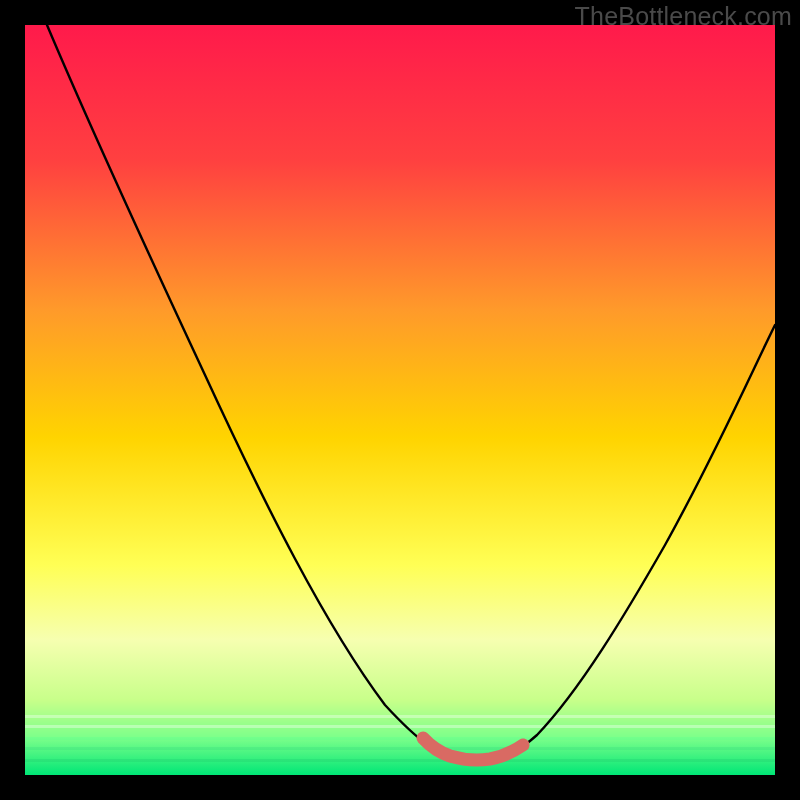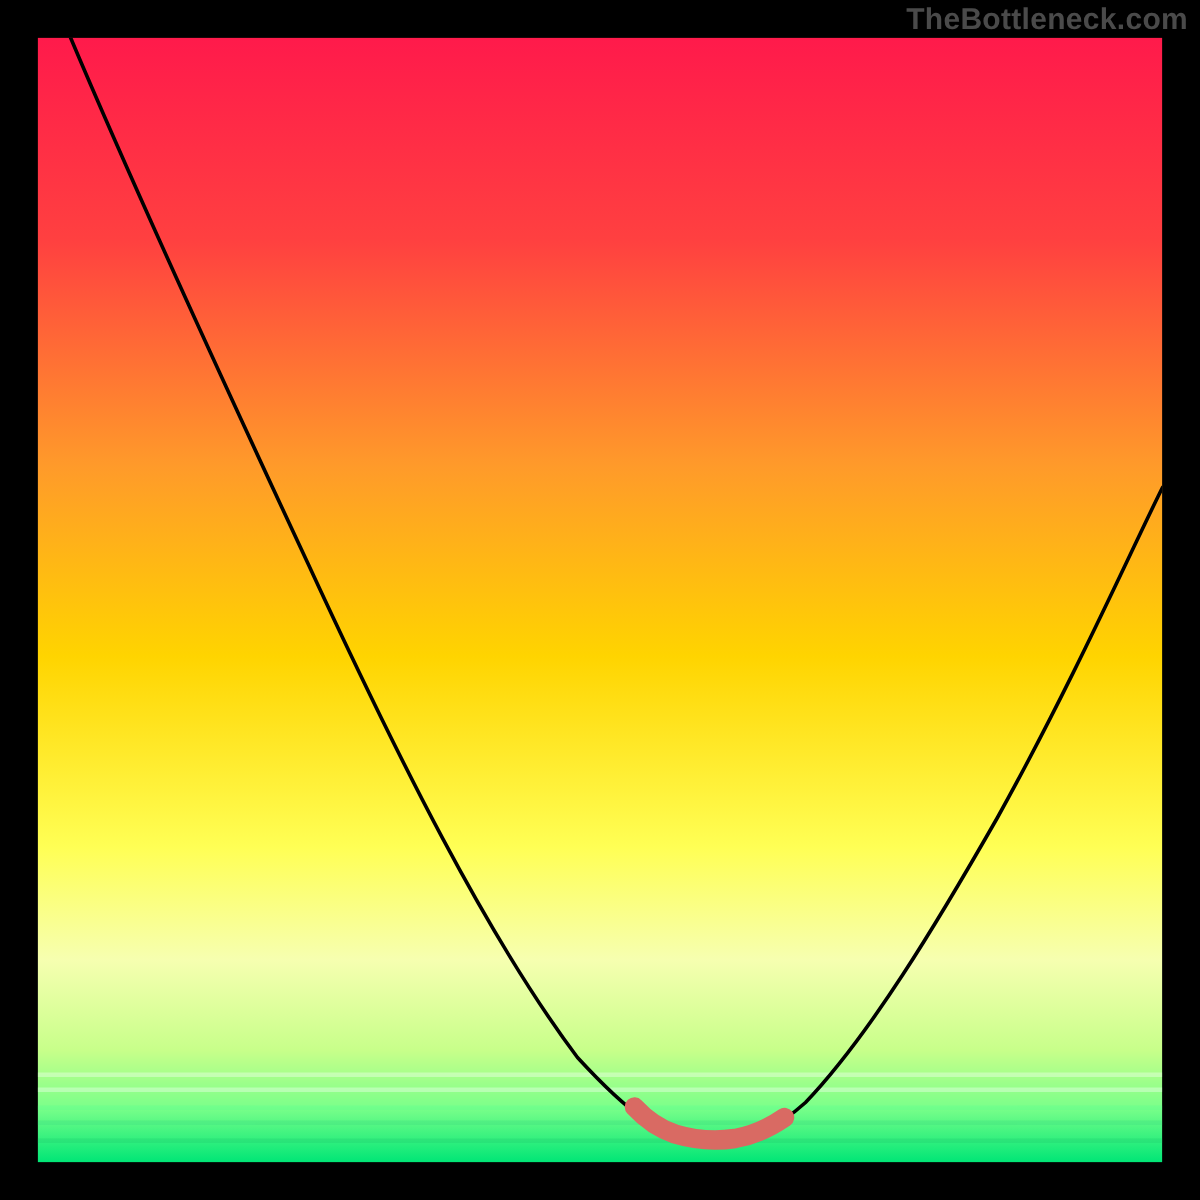--- a/index.html
+++ b/index.html
@@ -22,22 +22,22 @@
     top: 25px;
     width: 750px;
     height: 750px;
     overflow: hidden;
   }
   .watermark {
     position: absolute;
     top: 2px;
     right: 8px;
     color: #4a4a4a;
-    font-size: 20px;
-    font-weight: 700;
+    font-size: 25px;
+    font-weight: 400;
     letter-spacing: 0.2px;
     z-index: 5;
     user-select: none;
   }
 </style>
 </head>
 <body>
 
 <div class="frame">
   <div class="plot">

